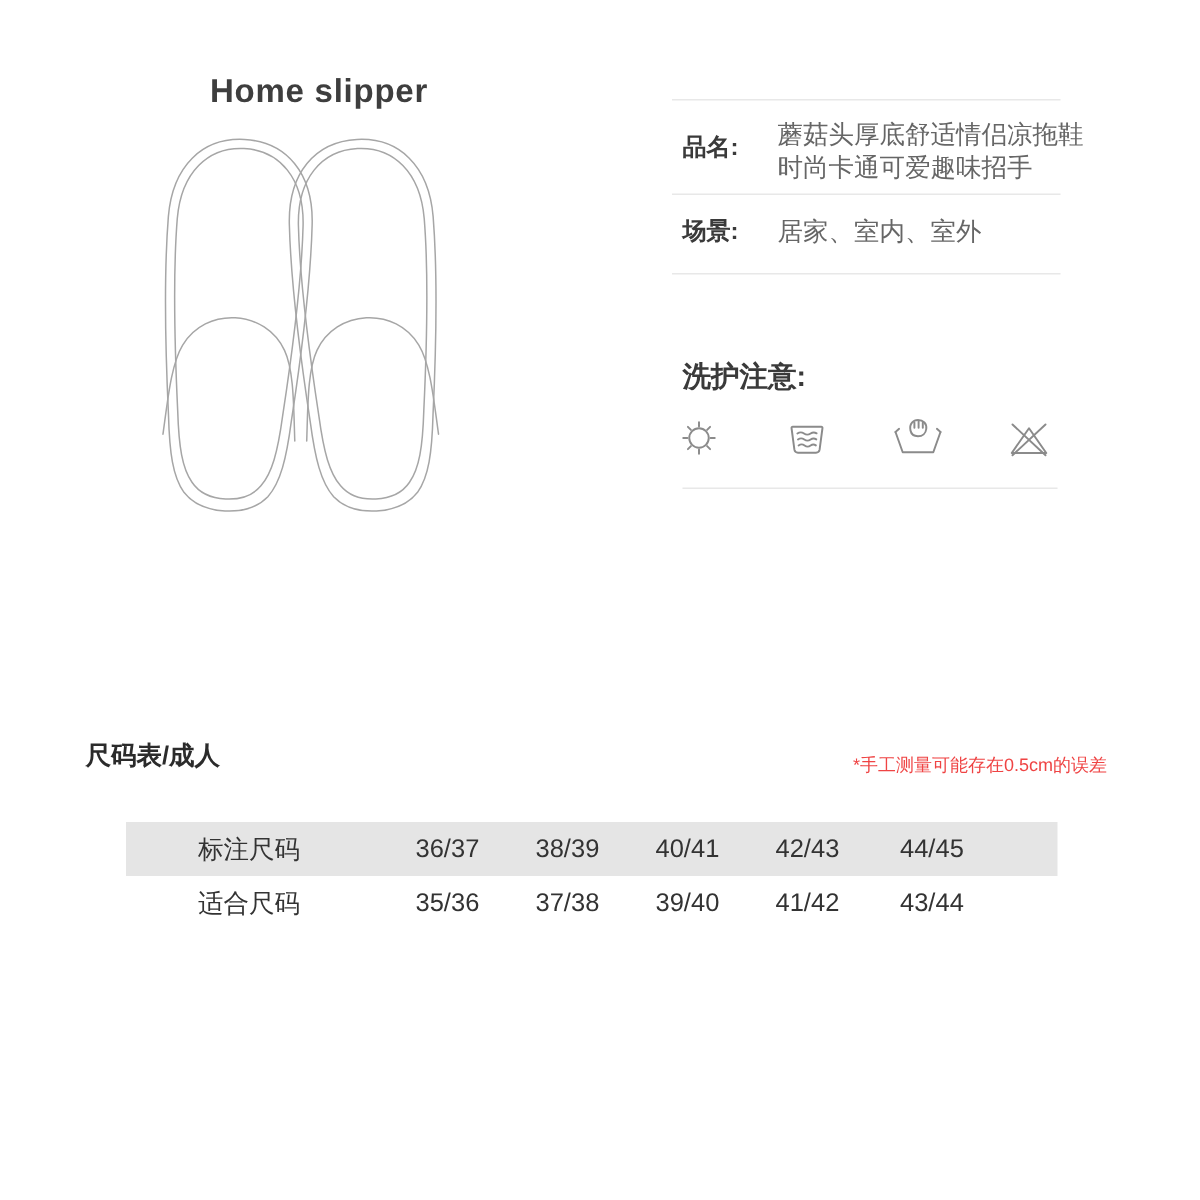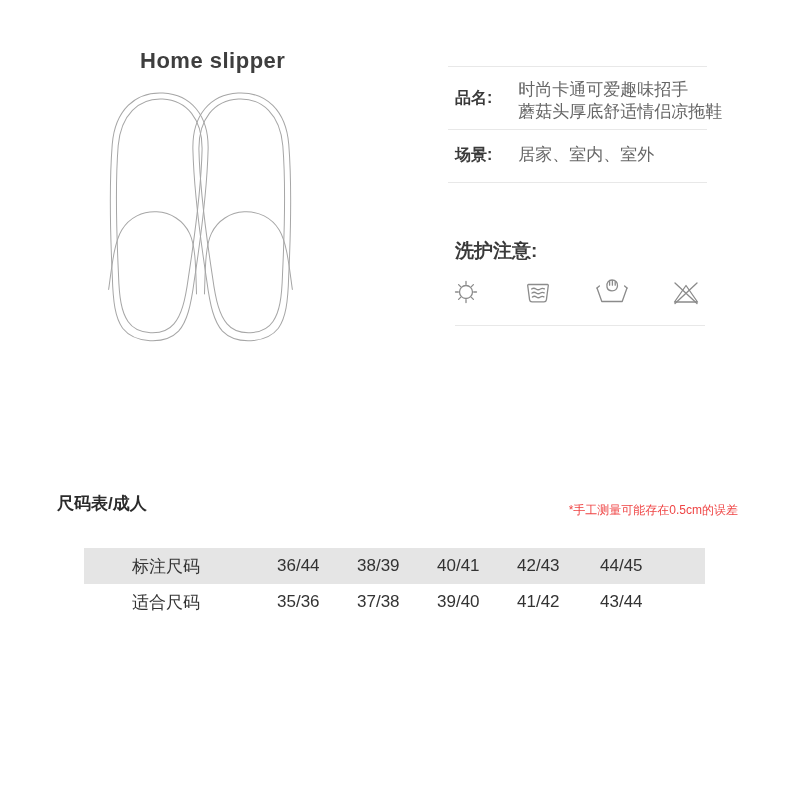--- a/index.html
+++ b/index.html
@@ -62,22 +62,22 @@
       <path d="M0,6 C24,6 41,24 42,55 C43,91 39,143 35,183 C33,207 30,221 23,230 C17,238 8,240 0,240 C-8,240 -17,238 -23,230 C-30,221 -33,207 -35,183 C-39,143 -43,91 -42,55 C-41,24 -24,6 0,6 Z"></path>
       <path d="M-44,199 C-42,176 -41,152 -34,139 C-27,126 -14,119 0,119 C14,119 27,126 34,139 C41,152 42,176 44,199"></path>
     </g>
   </svg>
 
   <div class="divider d1"></div>
 
   <div class="field field-1">
     <div class="label">品名:</div>
     <div class="lines">
+      <div>蘑菇头厚底舒适情侣凉拖鞋</div>
       <div>时尚卡通可爱趣味招手</div>
-      <div>蘑菇头厚底舒适情侣凉拖鞋</div>
     </div>
   </div>
 
   <div class="divider d2"></div>
 
   <div class="field field-2">
     <div class="label">场景:</div>
     <div class="lines">
       <div>居家、室内、室外</div>
     </div>
@@ -112,21 +112,21 @@
   </div>
 
   <div class="divider d4"></div>
 
   <div class="size-title">尺码表/成人</div>
   <div class="disclaimer">*手工测量可能存在0.5cm的误差</div>
 
   <div class="size-table">
     <div class="t-row stripe">
       <div class="t-cell label">标注尺码</div>
-      <div class="t-cell">36/44</div>
+      <div class="t-cell">36/37</div>
       <div class="t-cell">38/39</div>
       <div class="t-cell">40/41</div>
       <div class="t-cell">42/43</div>
       <div class="t-cell">44/45</div>
     </div>
     <div class="t-row">
       <div class="t-cell label">适合尺码</div>
       <div class="t-cell">35/36</div>
       <div class="t-cell">37/38</div>
       <div class="t-cell">39/40</div>

